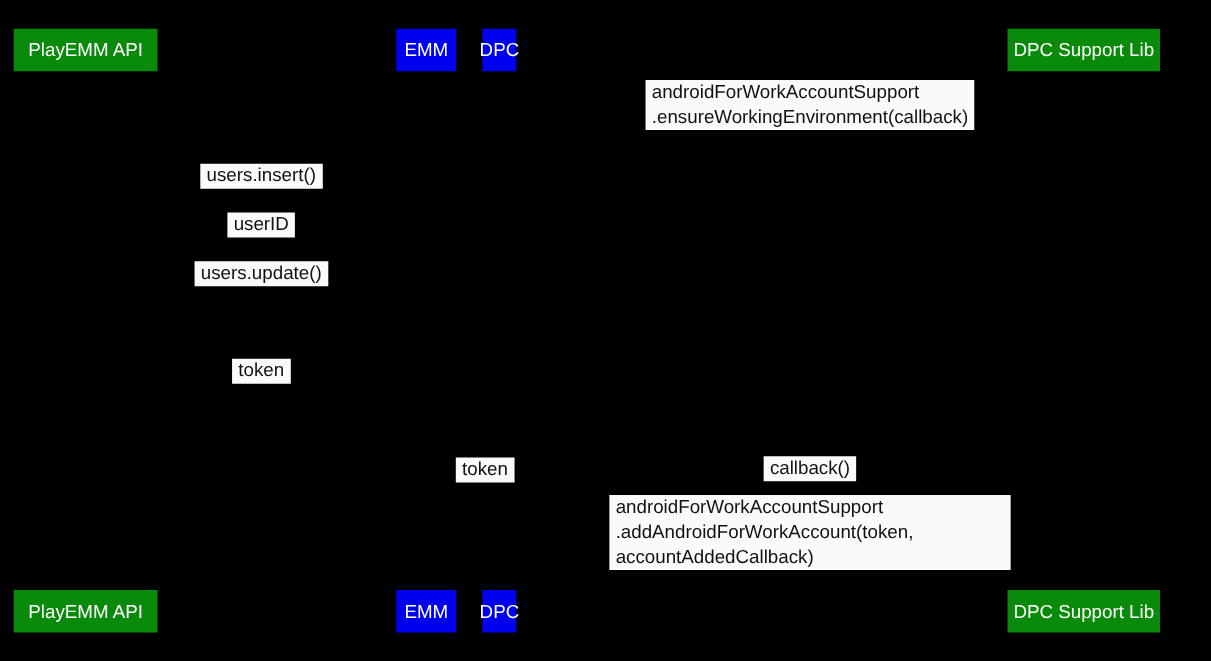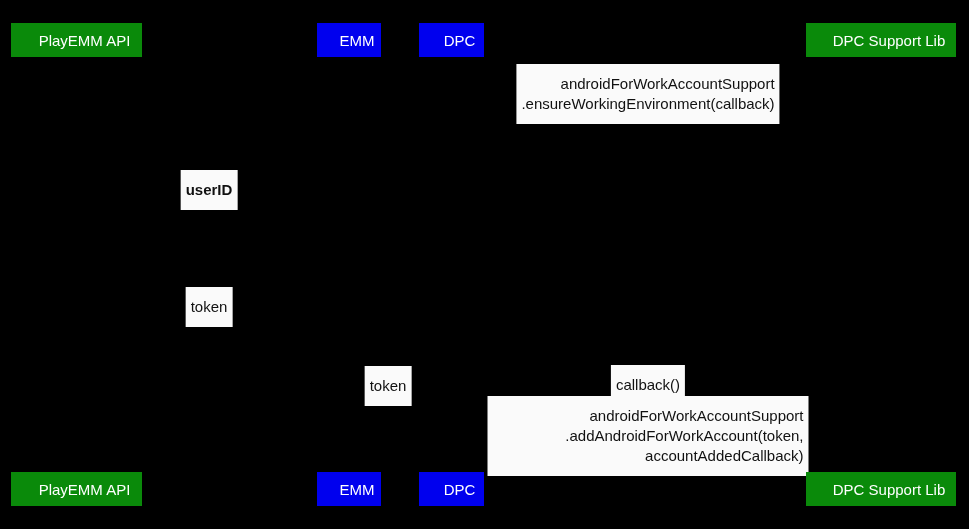--- a/index.html
+++ b/index.html
@@ -17,64 +17,65 @@
   }
   .participant {
     position: absolute;
     height: 34px;
     display: flex;
     align-items: center;
     justify-content: center;
     color: #ffffff;
     font-size: 15px;
     white-space: nowrap;
-    padding-left: 16px;
   }
   .p-playemm  { left: 11px;  width: 115px; }
   .p-emm      { left: 317px; width: 48px;  }
-  .p-dpc      { left: 419px; width: 49px;  }
-  .p-dpclib   { left: 806px; width: 134px; }
+  .p-dpc      { left: 386px; width: 27px;  }
+  .p-dpclib   { left: 806px; width: 122px; }
   .row-top    { top: 23px; }
   .row-bottom { top: 472px; }
 
   .msg {
     position: absolute;
     transform: translateX(-50%);
     background: #fafafa;
     color: #111111;
     font-size: 15px;
     line-height: 20px;
-    padding: 10px 5px;
+    padding: 0 5px;
     white-space: pre-line;
-    text-align: right;
+    text-align: left;
   }
   .single { white-space: nowrap; }
   .m-ensure   { left: 648px; top: 64px;  }
   .m-insert   { left: 209px; top: 131px; }
-  .m-userid   { left: 209px; top: 170px; font-weight: bold; }
+  .m-userid   { left: 209px; top: 170px; }
   .m-update   { left: 209px; top: 209px; }
   .m-gentoken { left: 210px; top: 248px; }
   .m-token1   { left: 209px; top: 287px; }
   .m-callback { left: 648px; top: 329px; margin-top: 36px; }
   .m-token2   { left: 388px; top: 366px; }
   .m-addafw   { left: 648px; top: 396px; }
 </style>
 </head>
 <body>
 
 <div class="diagram">
 
   <div class="participant p-playemm row-top" style="background-color: rgb(10, 138, 10);">PlayEMM API</div>
   <div class="participant p-emm row-top" style="background-color: rgb(0, 0, 238);">EMM</div>
   <div class="participant p-dpc row-top" style="background-color: rgb(0, 0, 238);">DPC</div>
   <div class="participant p-dpclib row-top" style="background-color: rgb(10, 138, 10);">DPC Support Lib</div>
 
   <div class="msg m-ensure">androidForWorkAccountSupport
 .ensureWorkingEnvironment(callback)</div>
+  <div class="msg single m-insert">users.insert()</div>
   <div class="msg single m-userid">userID</div>
+  <div class="msg single m-update">users.update()</div>
   <div class="msg single m-token1">token</div>
   <div class="msg single m-callback">callback()</div>
   <div class="msg single m-token2">token</div>
   <div class="msg m-addafw">androidForWorkAccountSupport
 .addAndroidForWorkAccount(token, accountAddedCallback)</div>
 
   <div class="participant p-playemm row-bottom" style="background-color: rgb(10, 138, 10);">PlayEMM API</div>
   <div class="participant p-emm row-bottom" style="background-color: rgb(0, 0, 238);">EMM</div>
   <div class="participant p-dpc row-bottom" style="background-color: rgb(0, 0, 238);">DPC</div>
   <div class="participant p-dpclib row-bottom" style="background-color: rgb(10, 138, 10);">DPC Support Lib</div>

